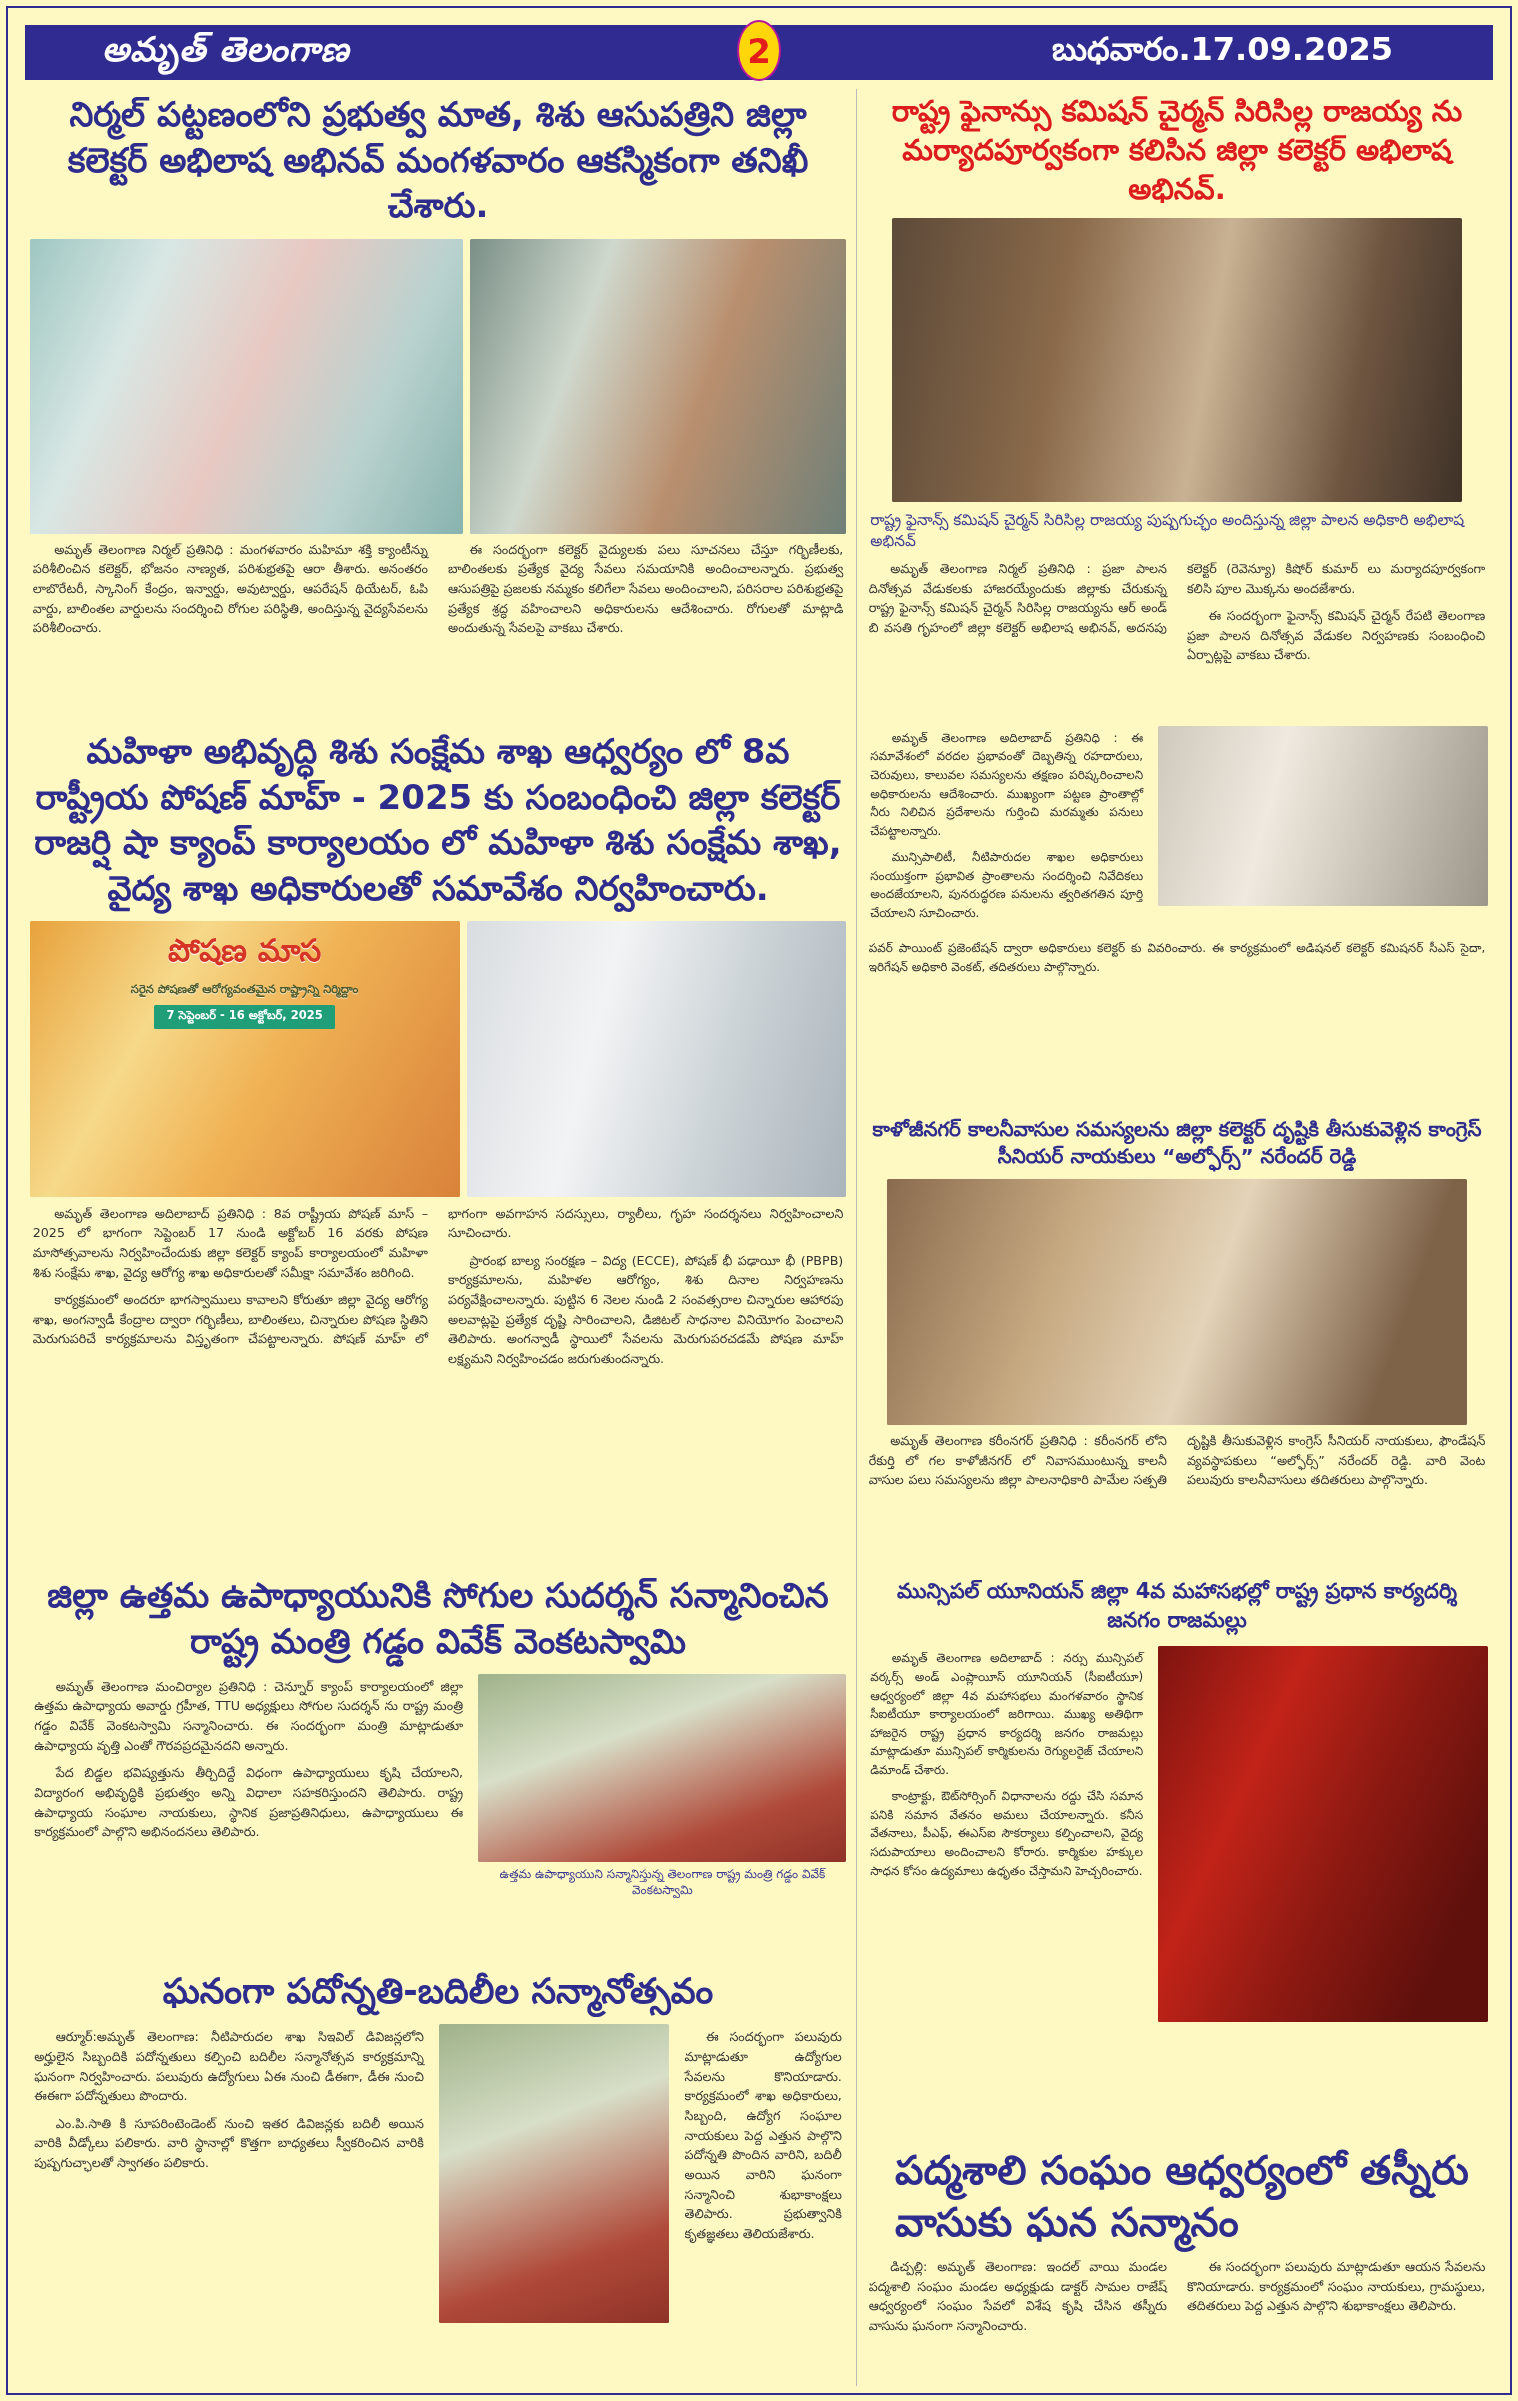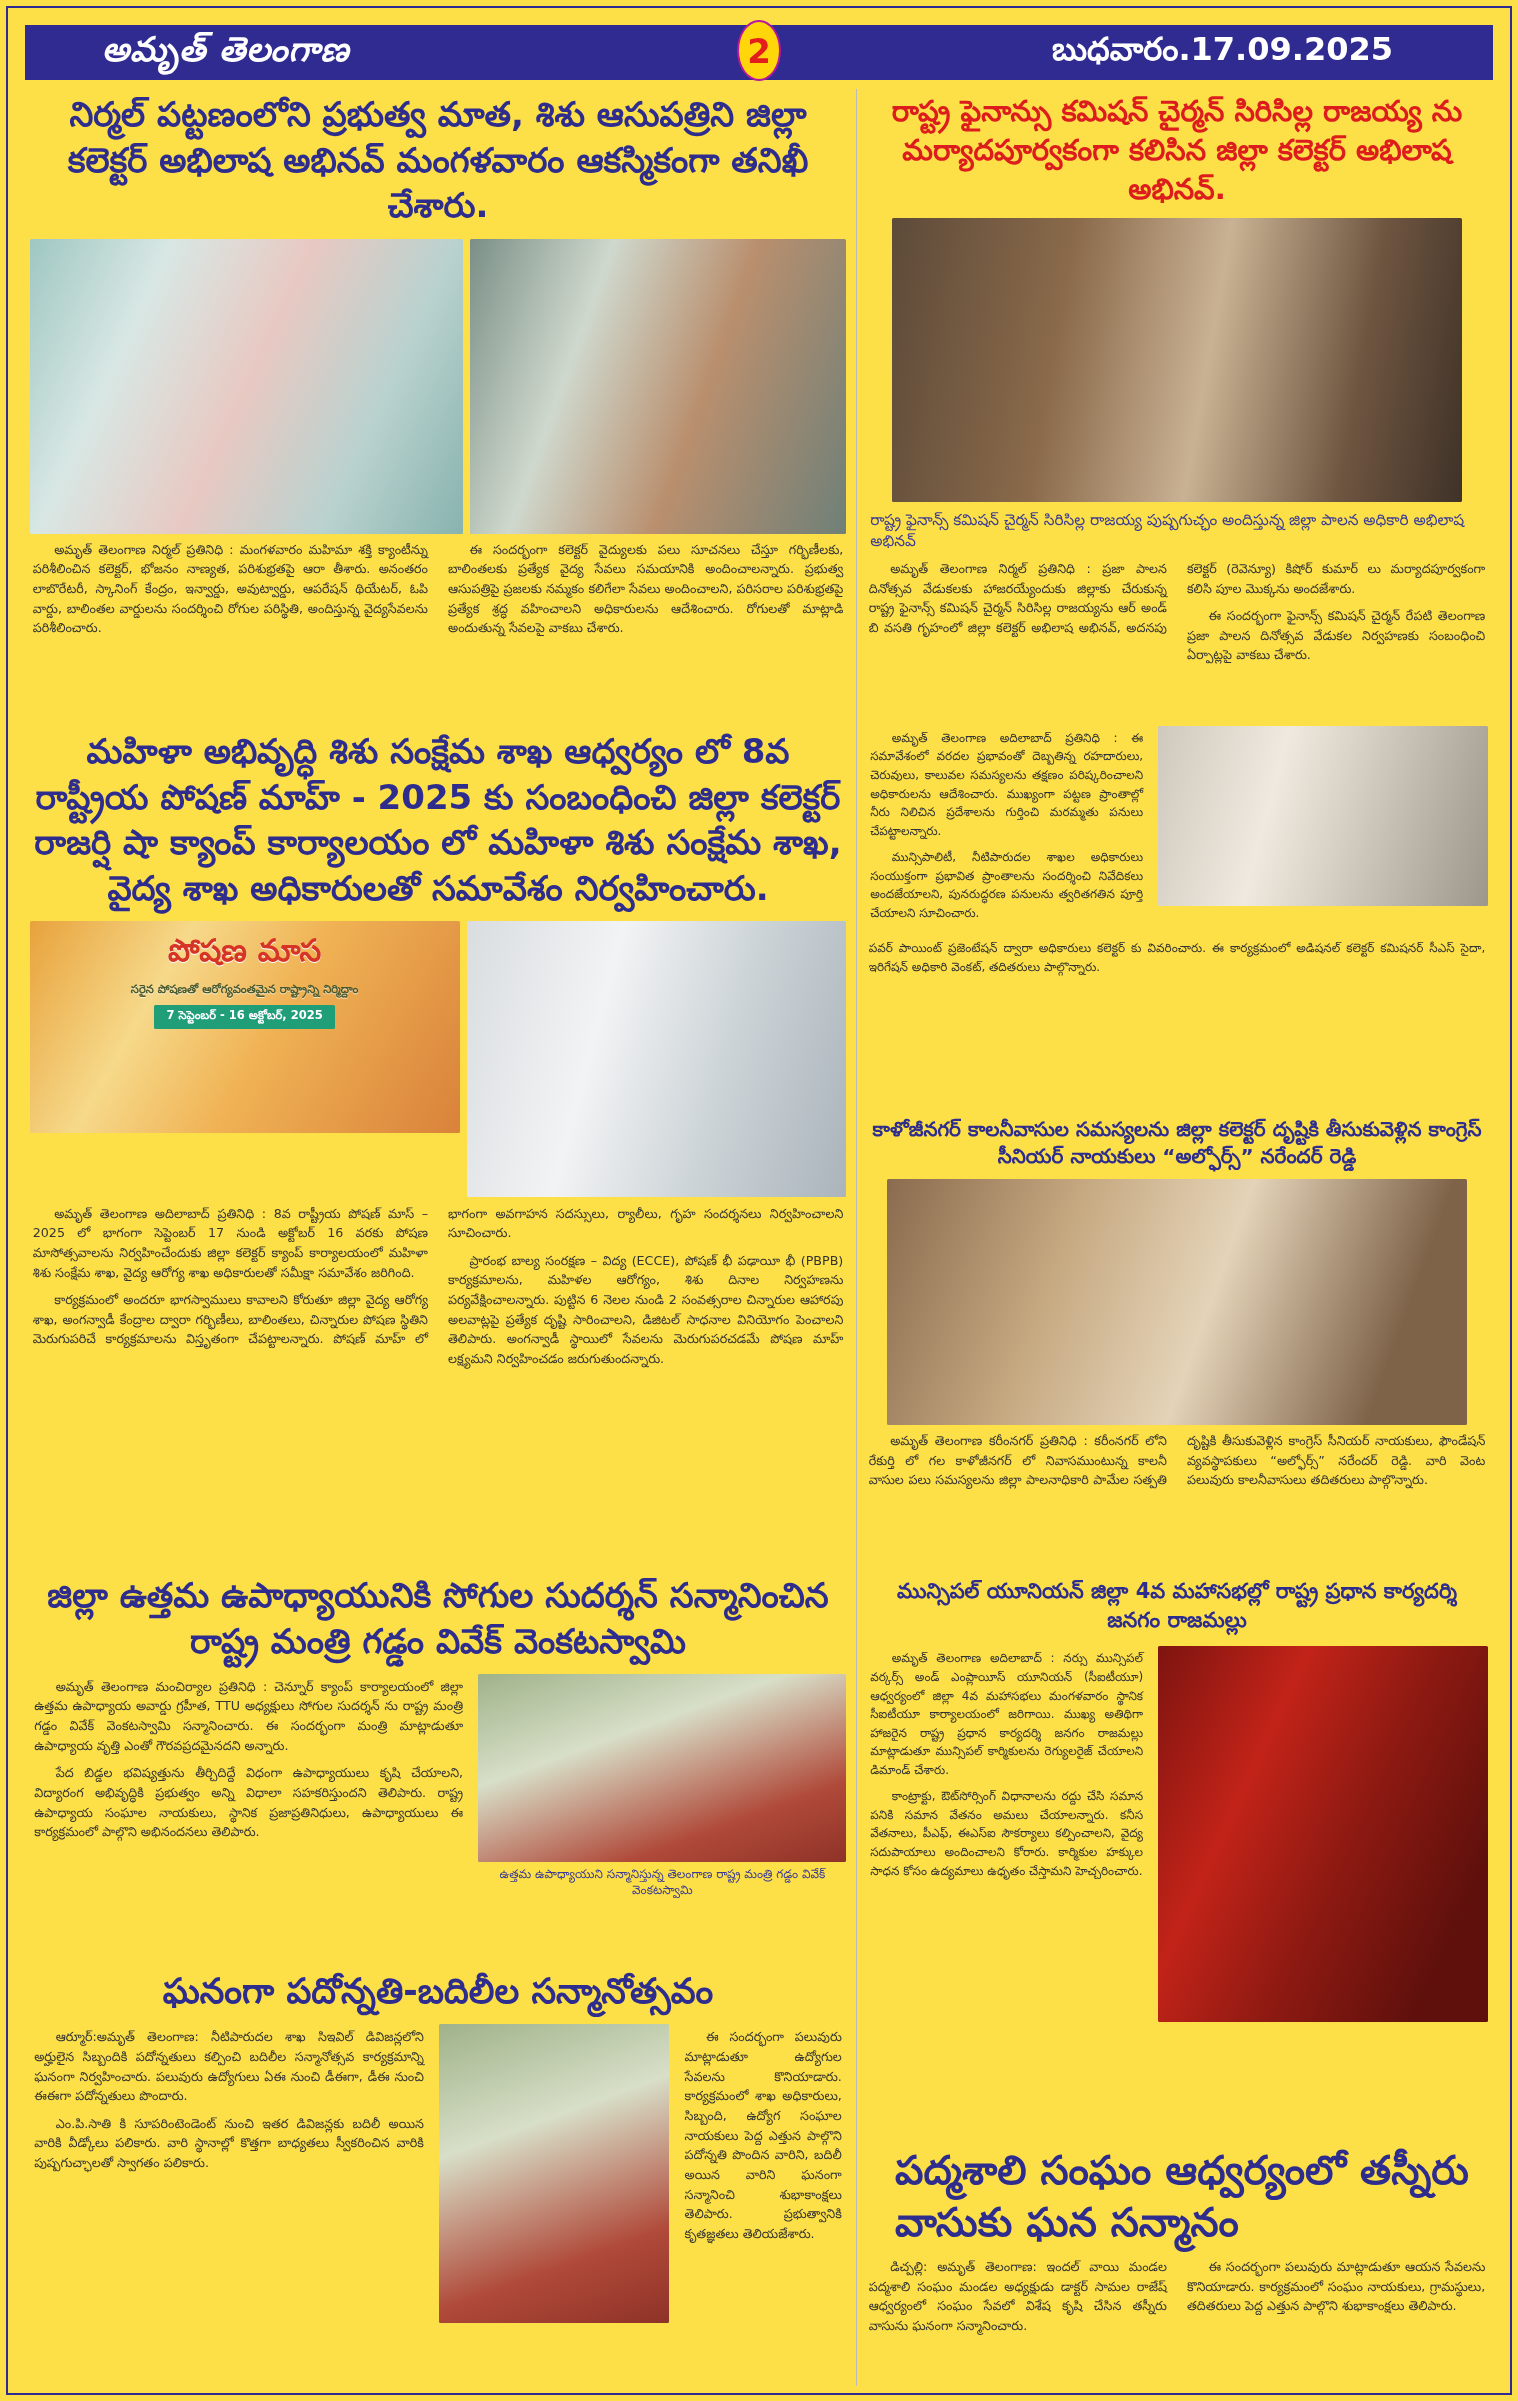--- a/index.html
+++ b/index.html
@@ -1,18 +1,18 @@
 <!DOCTYPE html>
 <html style="font-size:12.3px"><head>
 <meta charset="utf-8">
 <style>
   * { margin:0; padding:0; box-sizing:border-box; }
   html,body { background:#ffffff; }
   body { font-family:"DejaVu Sans","Liberation Sans",sans-serif; }
-  .page { position:relative; width:1518px; height:2401px; background:#fde047; overflow:hidden; }
+  .page { position:relative; width:1518px; height:2401px; background:#fef9c3; overflow:hidden; }
   .frame { position:absolute; inset:6.1px; border:2.3px solid #2f2b90; pointer-events:none; }
 
   
   .masthead-bar { position:absolute; left:25px; right:25px; top:25px; height:55px;
     background:#2f2b90; display:flex; align-items:center; justify-content:space-between;
     padding:0 100px 0 77px; }
   .masthead-title { color:#ffffff; font-size:34px; font-weight:bold; font-style:italic; letter-spacing:0.8px; }
   .masthead-date { color:#ffffff; font-size:32px; font-weight:bold; }
   .page-badge { position:absolute; left:50%; top:20px; transform:translateX(-50%);
     width:44px; height:61px; background:#ffd60a; border:2.3px solid #b5179e; border-radius:50%;
@@ -91,21 +91,21 @@
         </div>
         <div class="body-text">
           <p>అమృత్ తెలంగాణ నిర్మల్ ప్రతినిధి : మంగళవారం మహిమా శక్తి క్యాంటీన్ను పరిశీలించిన కలెక్టర్, భోజనం నాణ్యత, పరిశుభ్రతపై ఆరా తీశారు. అనంతరం లాబొరేటరీ, స్కానింగ్ కేంద్రం, ఇన్వార్డు, అవుట్వార్డు, ఆపరేషన్ థియేటర్, ఓపి వార్డు, బాలింతల వార్డులను సందర్శించి రోగుల పరిస్థితి, అందిస్తున్న వైద్యసేవలను పరిశీలించారు.</p>
           <p>ఈ సందర్భంగా కలెక్టర్ వైద్యులకు పలు సూచనలు చేస్తూ గర్భిణీలకు, బాలింతలకు ప్రత్యేక వైద్య సేవలు సమయానికి అందించాలన్నారు. ప్రభుత్వ ఆసుపత్రిపై ప్రజలకు నమ్మకం కలిగేలా సేవలు అందించాలని, పరిసరాల పరిశుభ్రతపై ప్రత్యేక శ్రద్ధ వహించాలని అధికారులను ఆదేశించారు. రోగులతో మాట్లాడి అందుతున్న సేవలపై వాకబు చేశారు.</p>
         </div>
       </article>
 
       <article style="height:844px;">
         <div class="hl big">మహిళా అభివృద్ధి శిశు సంక్షేమ శాఖ ఆధ్వర్యం లో 8వ రాష్ట్రీయ పోషణ్ మాహ్ - 2025 కు సంబంధించి జిల్లా కలెక్టర్ రాజర్షి షా క్యాంప్ కార్యాలయం లో మహిళా శిశు సంక్షేమ శాఖ, వైద్య శాఖ అధికారులతో సమావేశం నిర్వహించారు.</div>
         <div class="photo-row">
-          <div class="photo ph-banner" style="width:430px;height:212px;text-align:center;">
+          <div class="photo ph-banner" style="width:430px;height:276px;text-align:center;">
             <div class="banner-overlay">
               <div class="banner-title">పోషణ మాస</div>
               <div class="banner-sub">సరైన పోషణతో ఆరోగ్యవంతమైన రాష్ట్రాన్ని నిర్మిద్దాం</div>
               <div class="banner-dates">7 సెప్టెంబర్ - 16 అక్టోబర్, 2025</div>
             </div>
           </div>
           <div class="photo ph-hall" style="flex:1;height:276px;"></div>
         </div>
         <div class="body-text">
           <p>అమృత్ తెలంగాణ అదిలాబాద్ ప్రతినిధి : 8వ రాష్ట్రీయ పోషణ్ మాస్ – 2025 లో భాగంగా సెప్టెంబర్ 17 నుండి అక్టోబర్ 16 వరకు పోషణ మాసోత్సవాలను నిర్వహించేందుకు జిల్లా కలెక్టర్ క్యాంప్ కార్యాలయంలో మహిళా శిశు సంక్షేమ శాఖ, వైద్య ఆరోగ్య శాఖ అధికారులతో సమీక్షా సమావేశం జరిగింది.</p>

